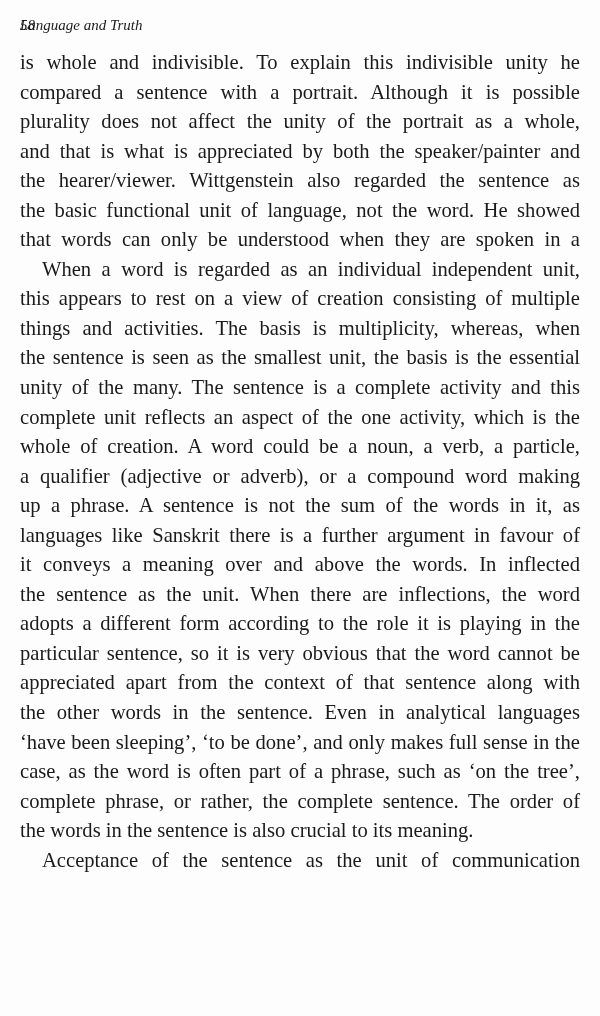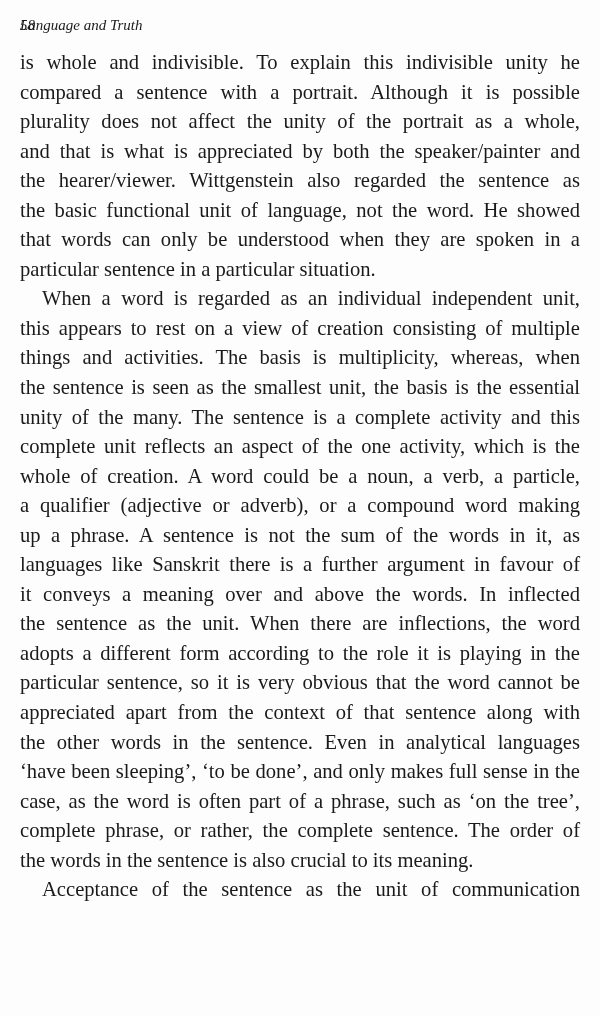--- a/index.html
+++ b/index.html
@@ -78,21 +78,20 @@
   <div class="body-text">
 
     <div>
       <span class="line">is whole and indivisible. To explain this indivisible unity he</span>
       <span class="line">compared a sentence with a portrait. Although it is possible</span>
       <span class="line">plurality does not affect the unity of the portrait as a whole,</span>
       <span class="line">and that is what is appreciated by both the speaker/painter and</span>
       <span class="line">the hearer/viewer. Wittgenstein also regarded the sentence as</span>
       <span class="line">the basic functional unit of language, not the word. He showed</span>
       <span class="line">that words can only be understood when they are spoken in a</span>
-      <span class="line last">particular sentence in a particular situation.</span>
     </div>
 
     <div>
       <span class="line indent">When a word is regarded as an individual independent unit,</span>
       <span class="line">this appears to rest on a view of creation consisting of multiple</span>
       <span class="line">things and activities. The basis is multiplicity, whereas, when</span>
       <span class="line">the sentence is seen as the smallest unit, the basis is the essential</span>
       <span class="line">unity of the many. The sentence is a complete activity and this</span>
       <span class="line">complete unit reflects an aspect of the one activity, which is the</span>
       <span class="line">whole of creation. A word could be a noun, a verb, a particle,</span>

